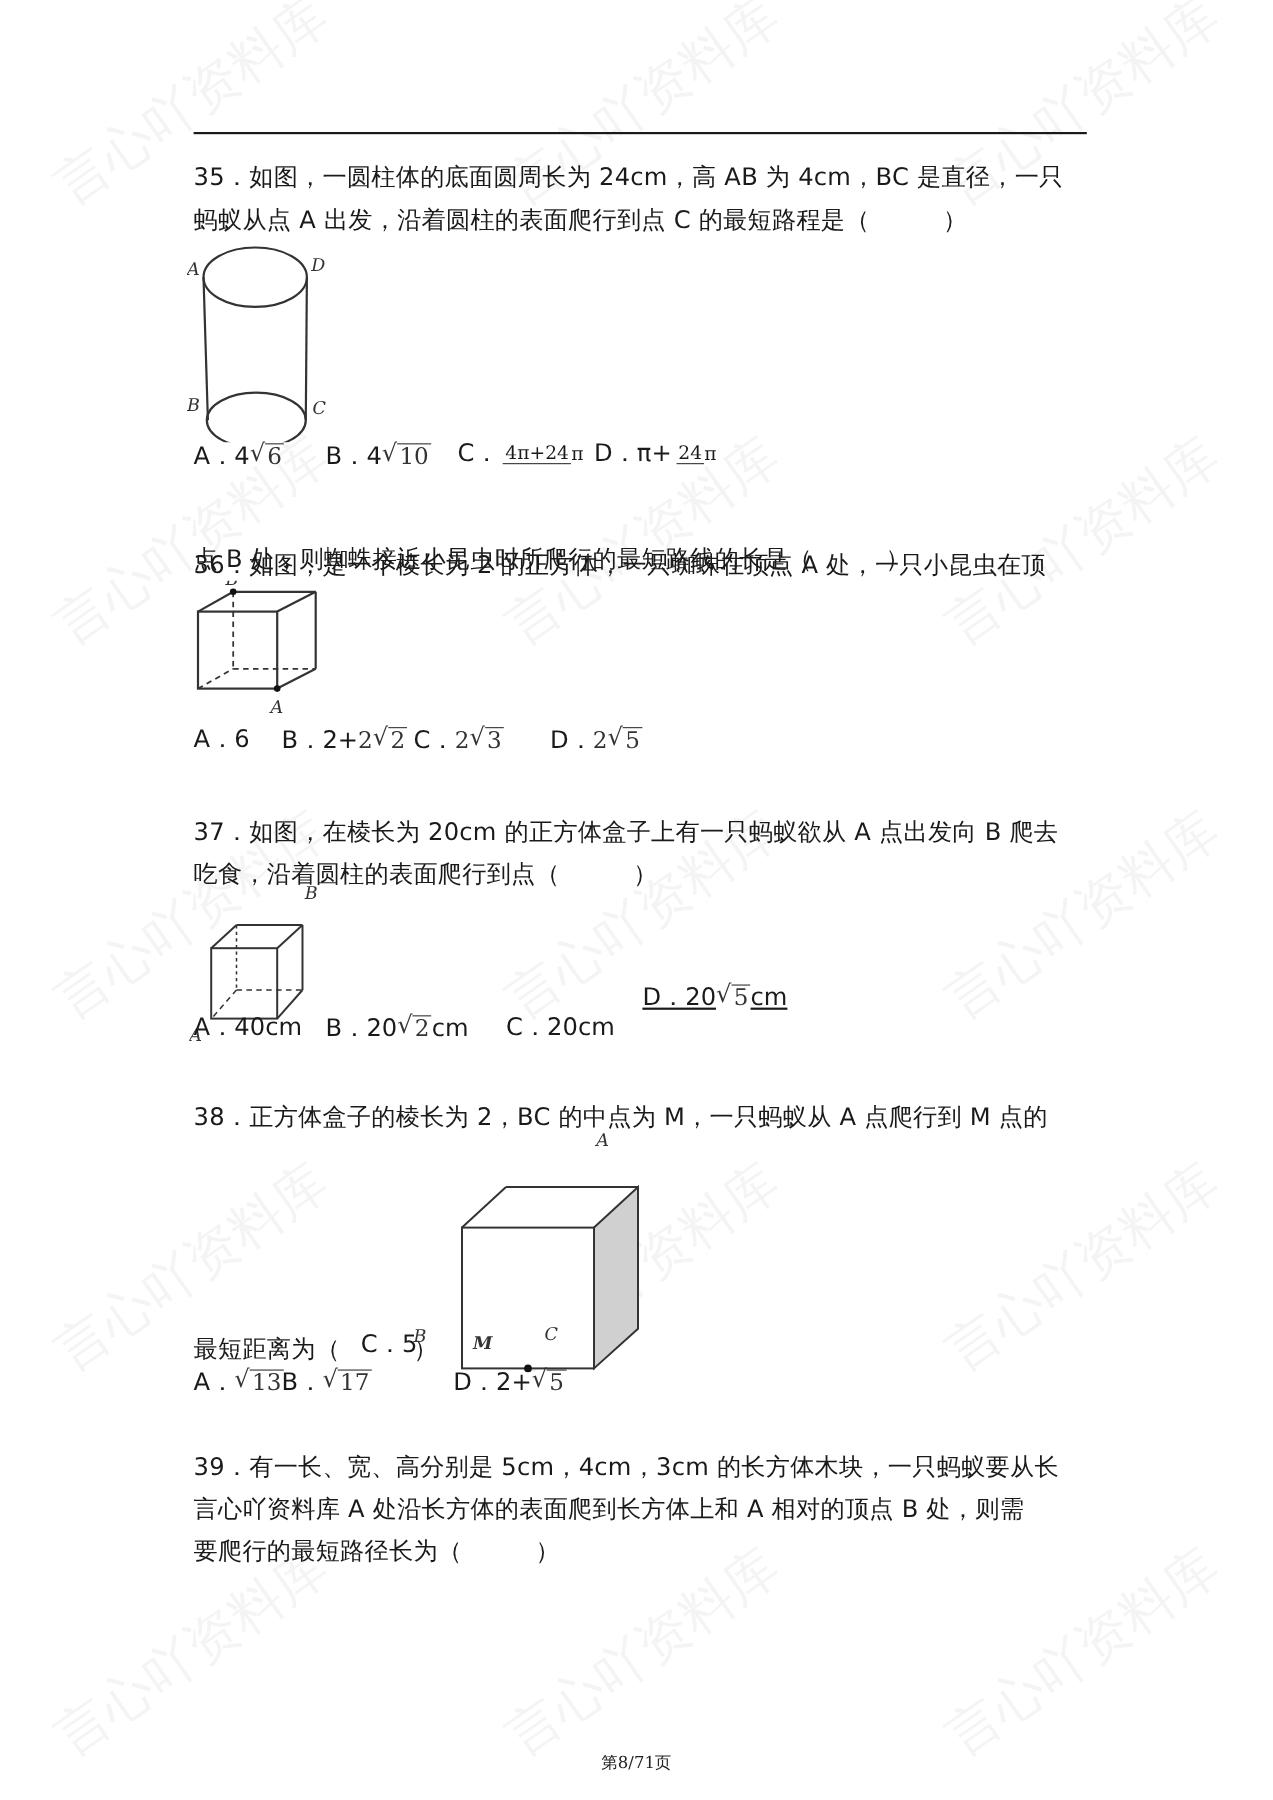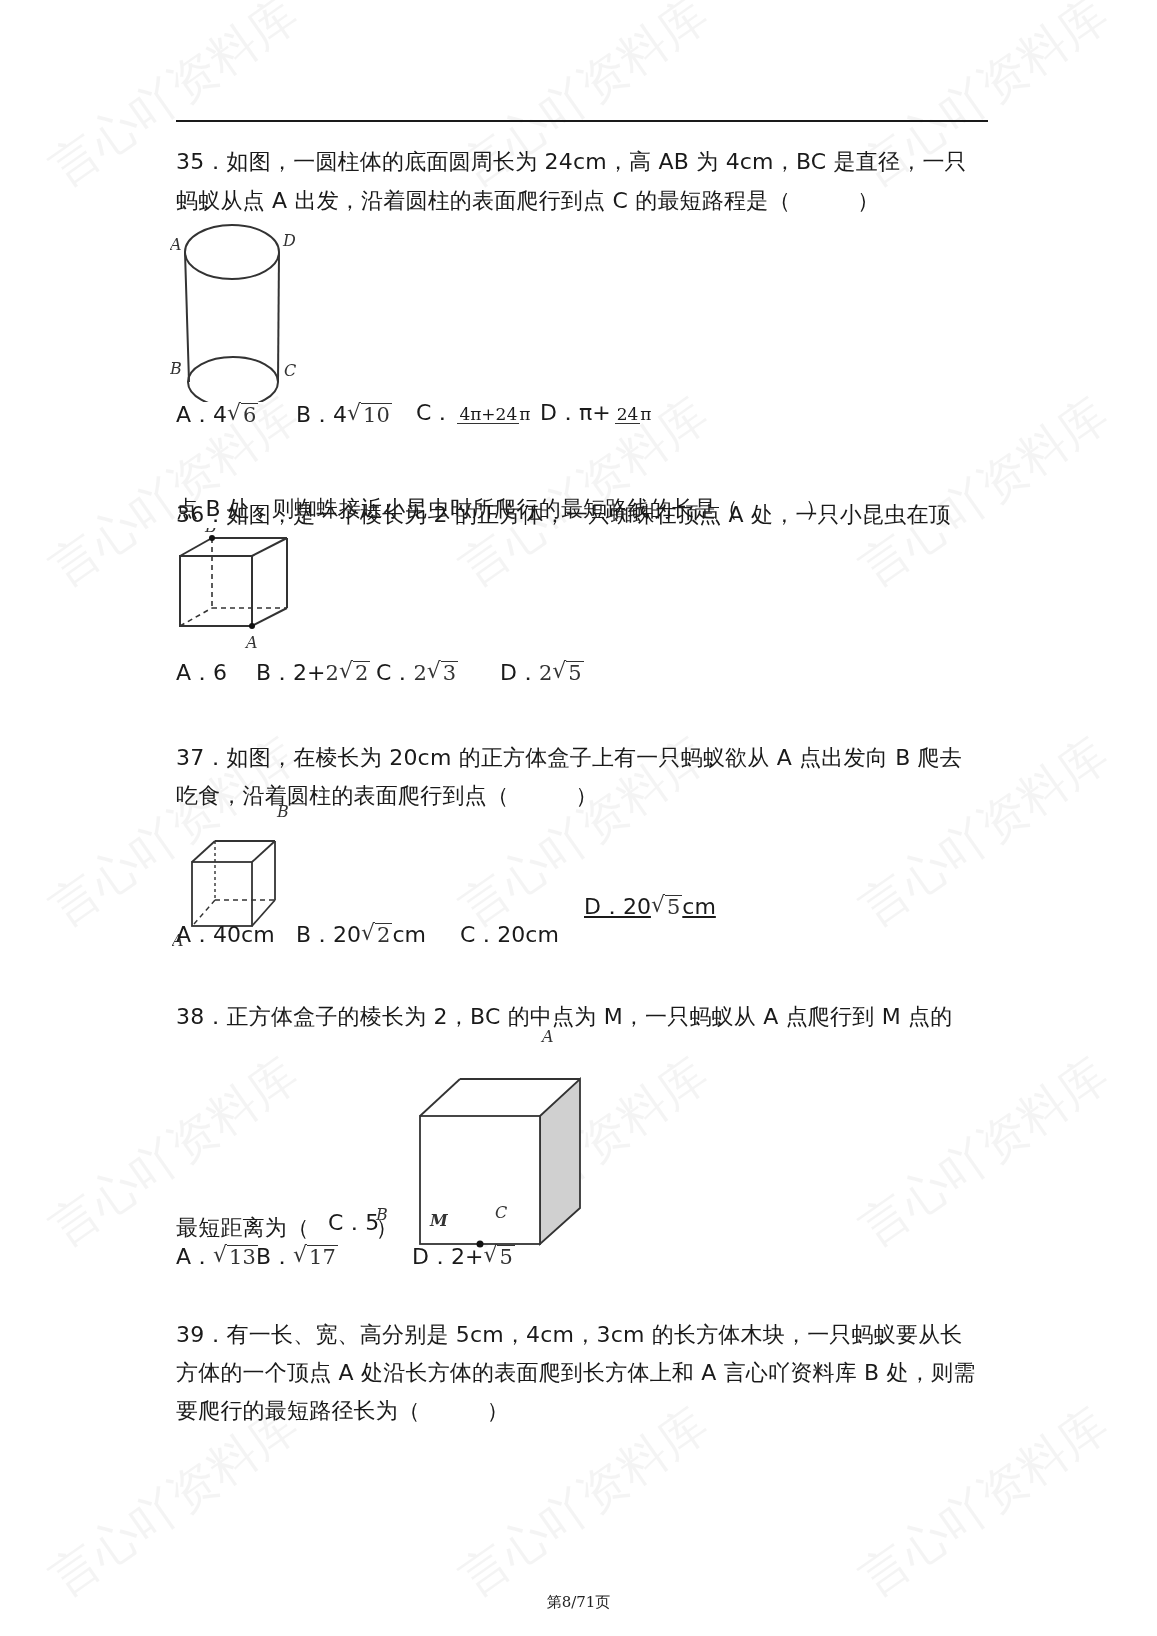--- a/index.html
+++ b/index.html
@@ -168,17 +168,17 @@
   </div>
   <div class="opt" style="left:256px;top:1242px;">
     <span>B．</span><span class="sqrt math"><span>17</span></span>
   </div>
   <div class="opt" style="left:328px;top:1208px;">C．5</div>
   <div class="opt" style="left:412px;top:1242px;">
     <span>D．2+</span><span class="sqrt math"><span>5</span></span>
   </div>
 
   <div class="line" style="top:1320px;">39．有一长、宽、高分别是 5cm，4cm，3cm 的长方体木块，一只蚂蚁要从长</div>
-  <div class="line" style="top:1358px;">方体的一个顶点 A 处沿长方体的表面爬到长方体上和 A 言心吖资料库 B 处，则需</div>
+  <div class="line" style="top:1358px;">言心吖资料库 A 处沿长方体的表面爬到长方体上和 A 相对的顶点 B 处，则需</div>
   <div class="line" style="top:1396px;">要爬行的最短路径长为（　　　）</div>
 
   <div class="footer">第8/71页</div>
 </div>
 
 </body></html>

